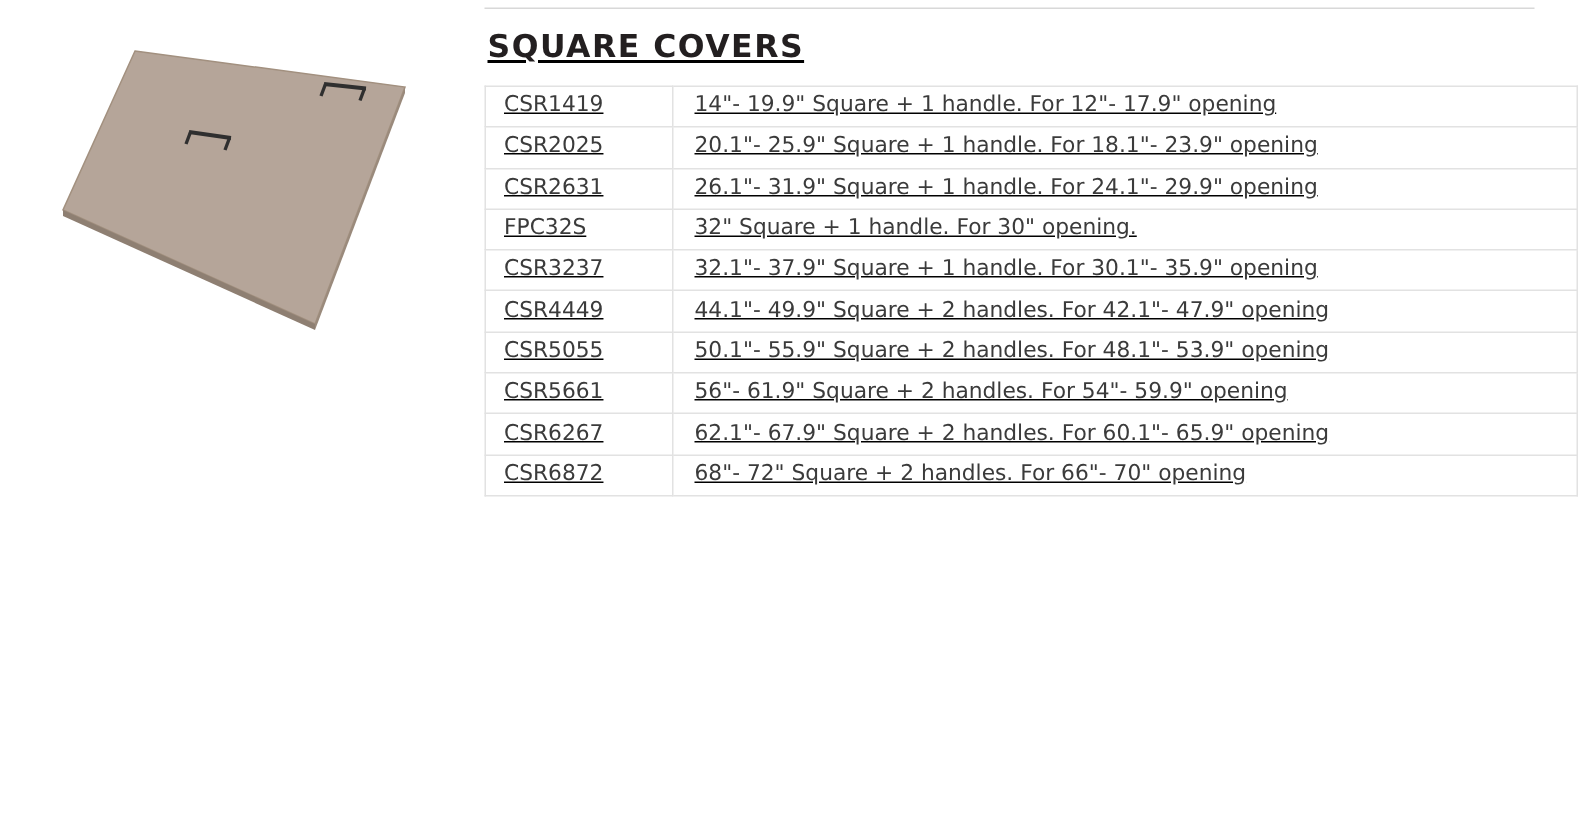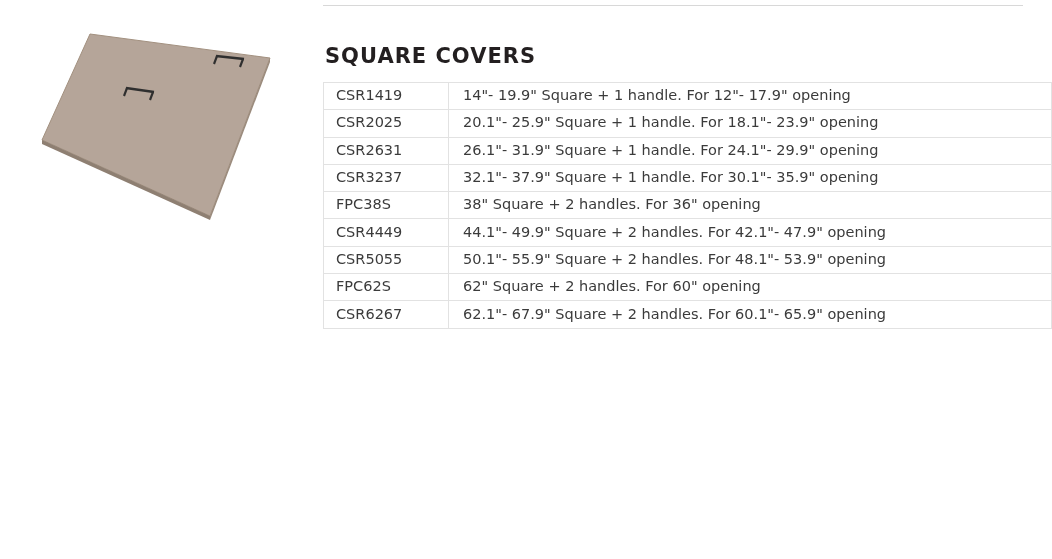--- a/index.html
+++ b/index.html
@@ -34,22 +34,23 @@
     width: 290px;
     height: 230px;
   }
   .product-image svg {
     display: block;
   }
   
   .content {
     position: absolute;
     left: 323px;
-    top: 44px;
+    top: 19px;
     width: 700px;
+    text-decoration: underline;
   }
   .section-title {
     font-family: "DejaVu Sans", sans-serif;
     font-size: 21px;
     font-weight: bold;
     letter-spacing: 1.0px;
     color: #231f20;
     margin: 0 0 14px 0;
     padding-left: 2px;
   }
@@ -123,40 +124,44 @@
         </tr>
         <tr>
           <td class="code">CSR2025</td>
           <td class="desc">20.1"- 25.9" Square + 1 handle. For 18.1"- 23.9" opening</td>
         </tr>
         <tr>
           <td class="code">CSR2631</td>
           <td class="desc">26.1"- 31.9" Square + 1 handle. For 24.1"- 29.9" opening</td>
         </tr>
         <tr>
+          <td class="code">FPC32S</td>
+          <td class="desc">32" Square + 1 handle. For 30" opening.</td>
+        </tr>
+        <tr>
           <td class="code">CSR3237</td>
           <td class="desc">32.1"- 37.9" Square + 1 handle. For 30.1"- 35.9" opening</td>
-        </tr>
-        <tr>
-          <td class="code">FPC38S</td>
-          <td class="desc">38" Square + 2 handles. For 36" opening</td>
         </tr>
         <tr>
           <td class="code">CSR4449</td>
           <td class="desc">44.1"- 49.9" Square + 2 handles. For 42.1"- 47.9" opening</td>
         </tr>
         <tr>
           <td class="code">CSR5055</td>
           <td class="desc">50.1"- 55.9" Square + 2 handles. For 48.1"- 53.9" opening</td>
         </tr>
         <tr>
-          <td class="code">FPC62S</td>
-          <td class="desc">62" Square + 2 handles. For 60" opening</td>
+          <td class="code">CSR5661</td>
+          <td class="desc">56"- 61.9" Square + 2 handles. For 54"- 59.9" opening</td>
         </tr>
         <tr>
           <td class="code">CSR6267</td>
           <td class="desc">62.1"- 67.9" Square + 2 handles. For 60.1"- 65.9" opening</td>
+        </tr>
+        <tr>
+          <td class="code">CSR6872</td>
+          <td class="desc">68"- 72" Square + 2 handles. For 66"- 70" opening</td>
         </tr>
       </tbody>
     </table>
   </div>
 
 </div>
 
 </body></html>

